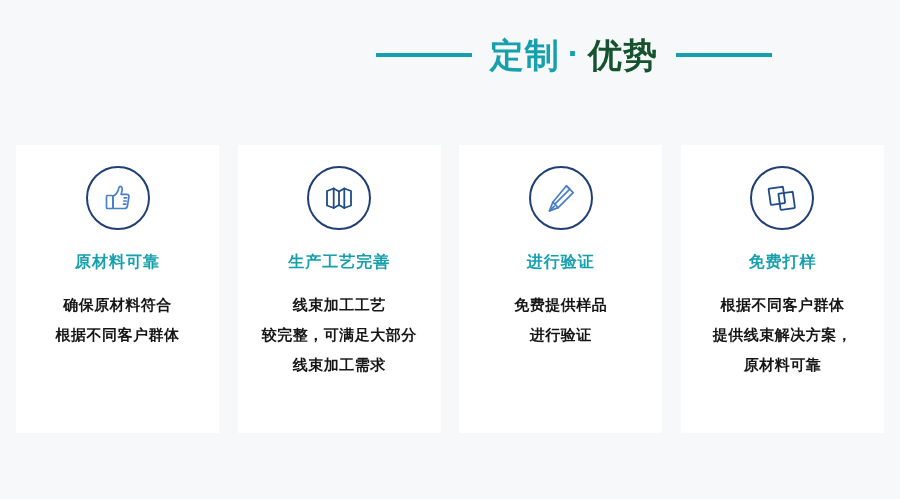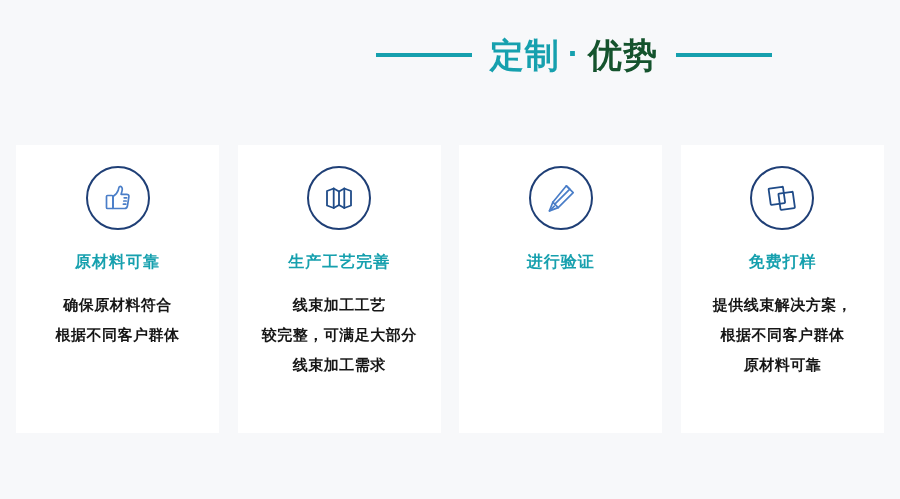--- a/index.html
+++ b/index.html
@@ -171,31 +171,35 @@
     <div class="card">
       <div class="icon-circle">
         <svg width="34" height="34" viewBox="0 0 34 34" fill="none" stroke="#4a7ec8" stroke-width="1.7" stroke-linejoin="round" stroke-linecap="round">
           <path d="M22.4 4.8 L29.2 11.6 L14.2 26.6 L5.5 29.9 L8.8 21.2 Z"></path>
           <path d="M8.8 21.2 L14.2 26.6"></path>
           <path d="M22.4 4.8 L25.8 8.2 L10.8 23.2"></path>
           <path d="M5.5 29.9 L10.3 25.1"></path>
         </svg>
       </div>
       <div class="card-title">进行验证</div>
+      <div class="card-desc">
+        <span class="line">免费提供样品</span>
+        <span class="line">进行验证</span>
+      </div>
     </div>
 
     <div class="card">
       <div class="icon-circle">
         <svg width="34" height="34" viewBox="0 0 34 34" fill="none" stroke="#1f4b88" stroke-width="1.8" stroke-linejoin="round" stroke-linecap="round">
           <rect x="4.6" y="6.6" width="14.5" height="16.5" rx="0.8" transform="rotate(-8 11.8 14.8)"></rect>
           <rect x="14.4" y="11.6" width="14.5" height="16.5" rx="0.8" transform="rotate(-8 21.6 19.8)"></rect>
         </svg>
       </div>
       <div class="card-title">免费打样</div>
       <div class="card-desc">
+        <span class="line">根据不同客户群体</span>
         <span class="line">提供线束解决方案，</span>
-        <span class="line">根据不同客户群体</span>
         <span class="line">原材料可靠</span>
       </div>
     </div>
 
   </div>
 </div>
 
 </body></html>

